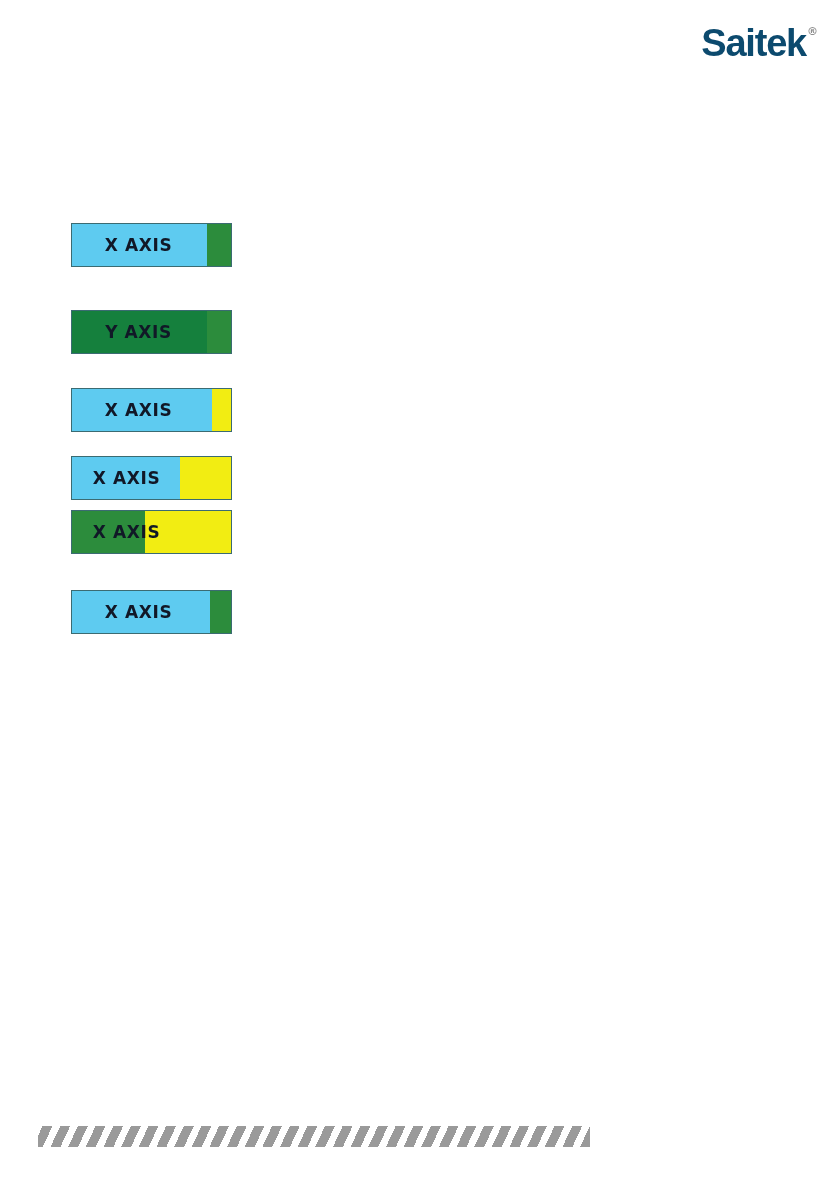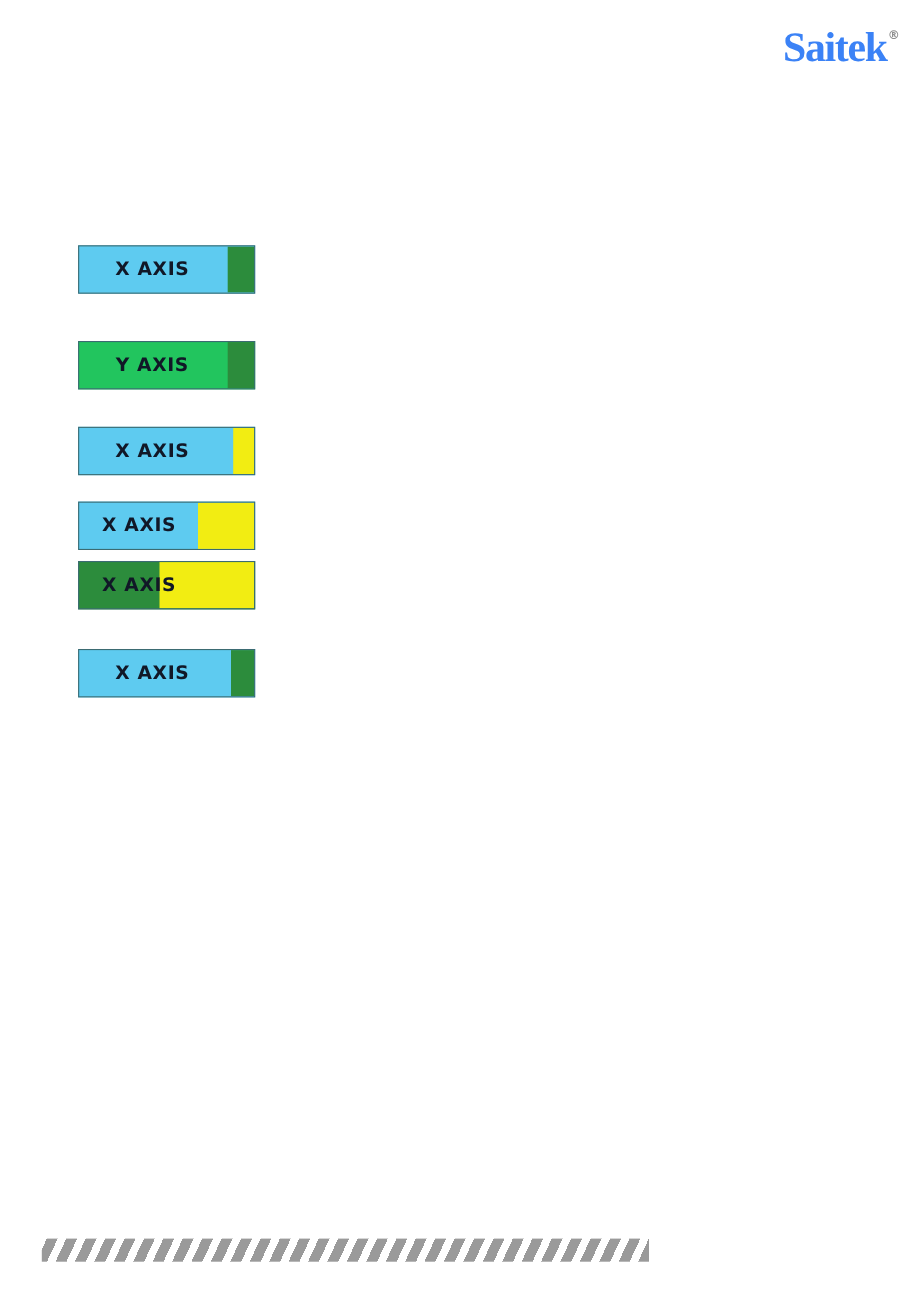--- a/index.html
+++ b/index.html
@@ -19,25 +19,25 @@
   
   .brand {
     position: absolute;
     right: 22px;
     top: 24px;
     text-align: right;
     line-height: 1;
     white-space: nowrap;
   }
   .brand-word {
-    font-family: Liberation Serif, serif;
+    font-family: Liberation Sans, sans-serif;
     font-size: 38px;
     font-weight: bold;
     letter-spacing: -1.2px;
-    color: #3b82f6;
+    color: #0c4a6e;
     display: inline-block;
     vertical-align: top;
   }
   .brand-reg {
     font-family: "DejaVu Sans", sans-serif;
     font-size: 11px;
     font-weight: bold;
     color: #8e8e8e;
     display: inline-block;
     vertical-align: top;
@@ -132,21 +132,21 @@
 <div class="bars">
 
   <div class="bar-row" style="top:0px;">
     <div class="bar" style="background:#5ecbf0;">
       <div class="seg" style="left:85%; right:0; background:#2c8c3c;"></div>
       <div class="bar-label">X AXIS</div>
     </div>
   </div>
 
   <div class="bar-row" style="top:87px;">
-    <div class="bar" style="background:#22c55e;">
+    <div class="bar" style="background:#15803d;">
       <div class="seg" style="left:85%; right:0; background:#2c8c3c;"></div>
       <div class="bar-label">Y AXIS</div>
     </div>
   </div>
 
   <div class="bar-row" style="top:165px;">
     <div class="bar" style="background:#5ecbf0;">
       <div class="seg" style="left:88%; right:0; background:#f2ed12;"></div>
       <div class="bar-label">X AXIS</div>
     </div>

